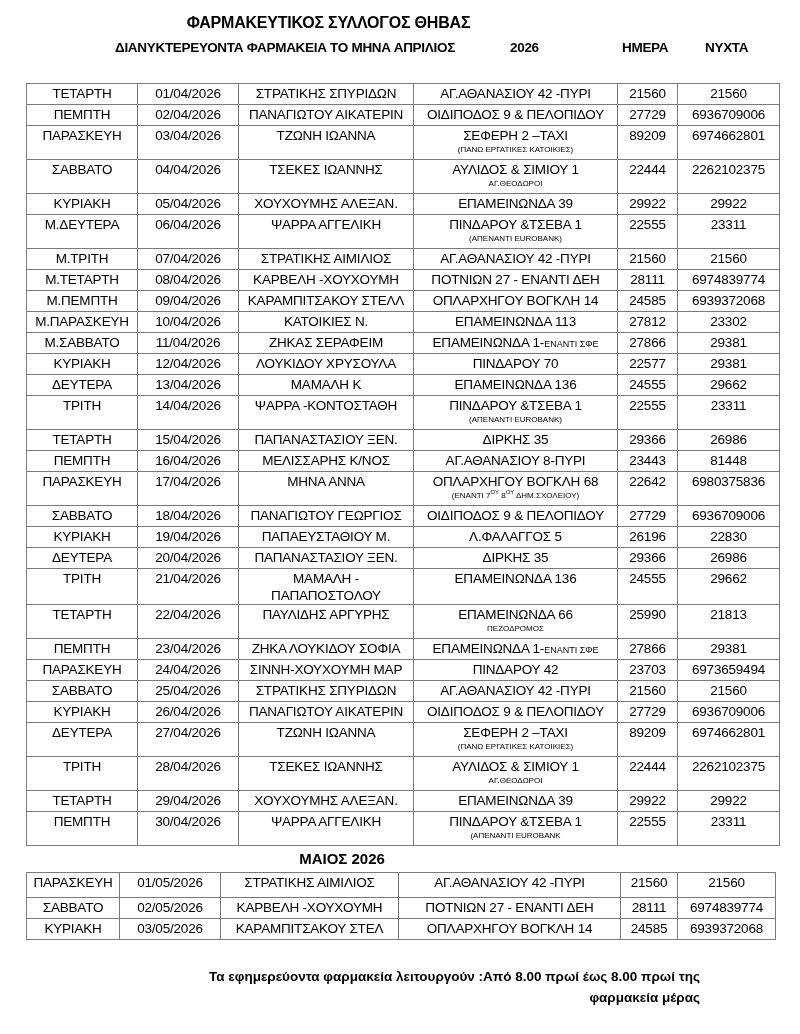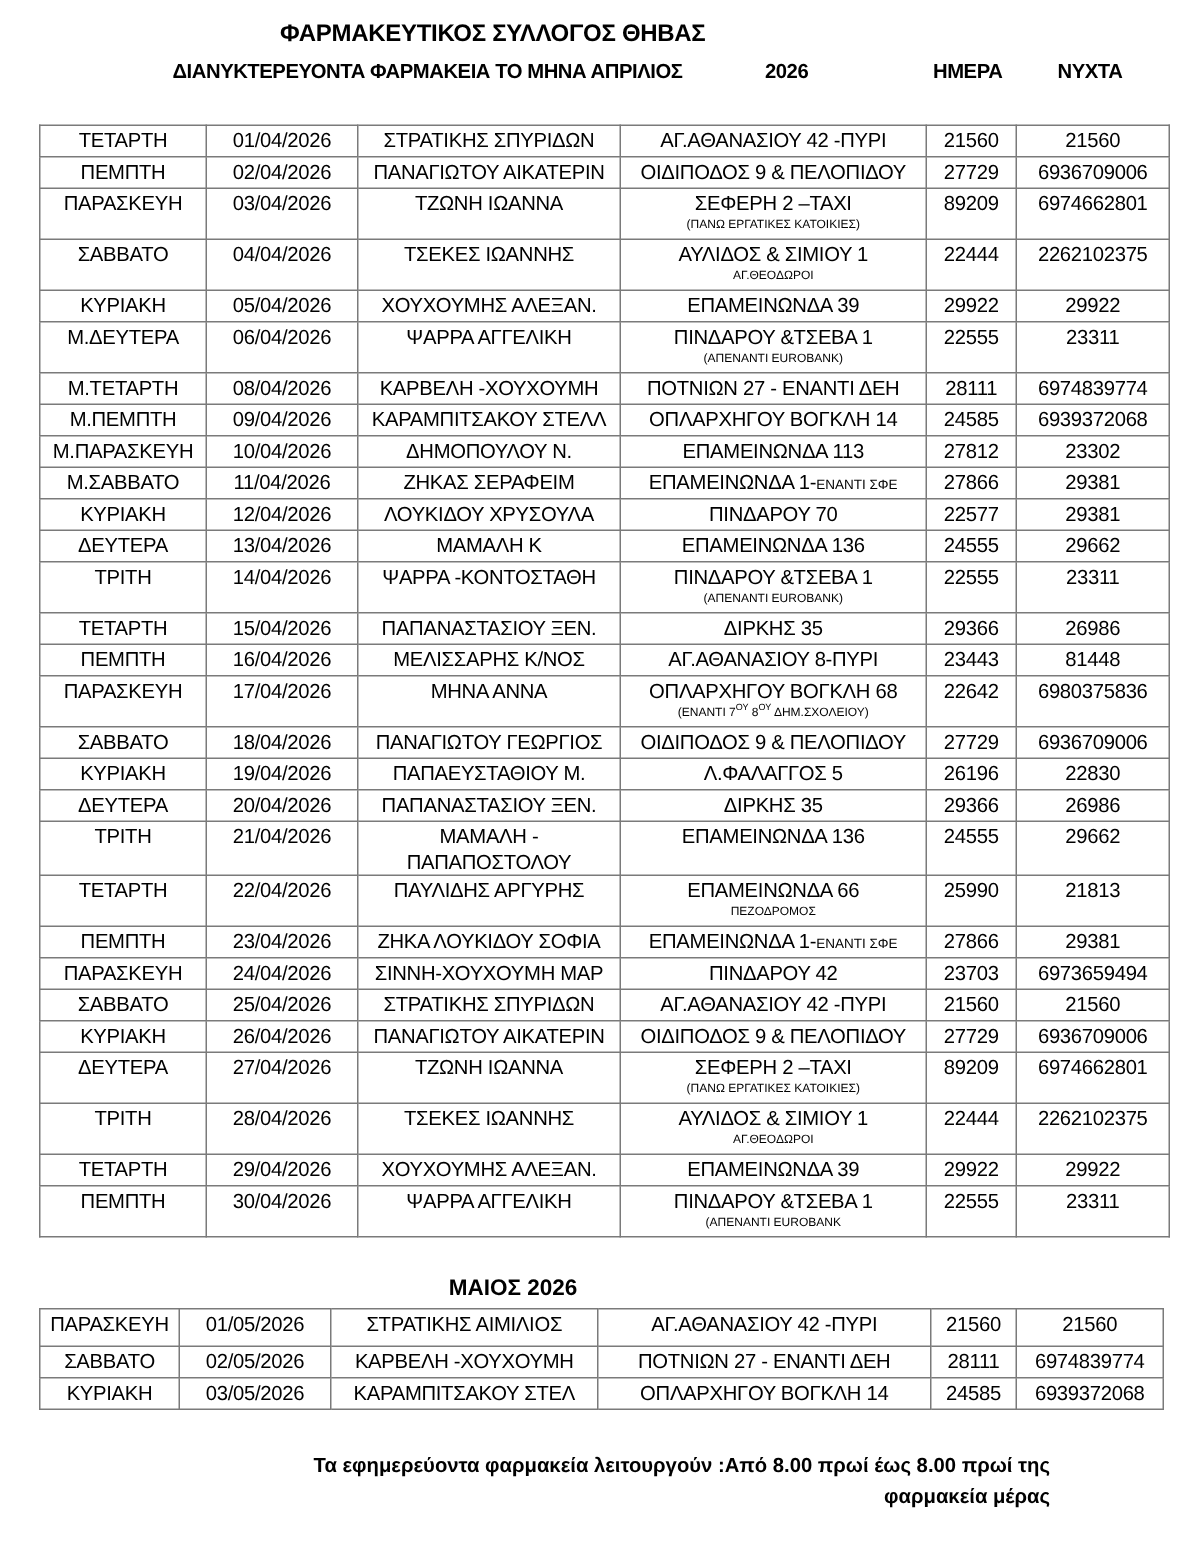--- a/index.html
+++ b/index.html
@@ -119,39 +119,47 @@
       </tr>
       <tr class="double">
         <td><span>Μ.ΔΕΥΤΕΡΑ</span></td>
         <td><span>06/04/2026</span></td>
         <td><span>ΨΑΡΡΑ ΑΓΓΕΛΙΚΗ</span></td>
         <td><span>ΠΙΝΔΑΡΟΥ &amp;ΤΣΕΒΑ 1</span><span class="note">(ΑΠΕΝΑΝΤΙ EUROBANK)</span></td>
         <td><span>22555</span></td>
         <td><span>23311</span></td>
       </tr>
       <tr class="single">
+        <td><span>Μ.ΤΡΙΤΗ</span></td>
+        <td><span>07/04/2026</span></td>
+        <td><span>ΣΤΡΑΤΙΚΗΣ ΑΙΜΙΛΙΟΣ</span></td>
+        <td><span>ΑΓ.ΑΘΑΝΑΣΙΟΥ 42 -ΠΥΡΙ</span></td>
+        <td><span>21560</span></td>
+        <td><span>21560</span></td>
+      </tr>
+      <tr class="single">
         <td><span>Μ.ΤΕΤΑΡΤΗ</span></td>
         <td><span>08/04/2026</span></td>
         <td><span>ΚΑΡΒΕΛΗ -ΧΟΥΧΟΥΜΗ</span></td>
         <td><span>ΠΟΤΝΙΩΝ 27 -  ΕΝΑΝΤΙ ΔΕΗ</span></td>
         <td><span>28111</span></td>
         <td><span>6974839774</span></td>
       </tr>
       <tr class="single">
         <td><span>Μ.ΠΕΜΠΤΗ</span></td>
         <td><span>09/04/2026</span></td>
         <td><span>ΚΑΡΑΜΠΙΤΣΑΚΟΥ ΣΤΕΛΛ</span></td>
         <td><span>ΟΠΛΑΡΧΗΓΟΥ ΒΟΓΚΛΗ 14</span></td>
         <td><span>24585</span></td>
         <td><span>6939372068</span></td>
       </tr>
       <tr class="single">
         <td><span>Μ.ΠΑΡΑΣΚΕΥΗ</span></td>
         <td><span>10/04/2026</span></td>
-        <td><span>ΔΗΜΟΠΟΥΛΟΥ Ν.</span></td>
+        <td><span>ΚΑΤΟΙΚΙΕΣ Ν.</span></td>
         <td><span>ΕΠΑΜΕΙΝΩΝΔΑ 113</span></td>
         <td><span>27812</span></td>
         <td><span>23302</span></td>
       </tr>
       <tr class="single">
         <td><span>Μ.ΣΑΒΒΑΤΟ</span></td>
         <td><span>11/04/2026</span></td>
         <td><span>ΖΗΚΑΣ ΣΕΡΑΦΕΙΜ</span></td>
         <td><span>ΕΠΑΜΕΙΝΩΝΔΑ 1-</span><span class="inl">ΕΝΑΝΤΙ ΣΦΕ</span></td>
         <td><span>27866</span></td>

